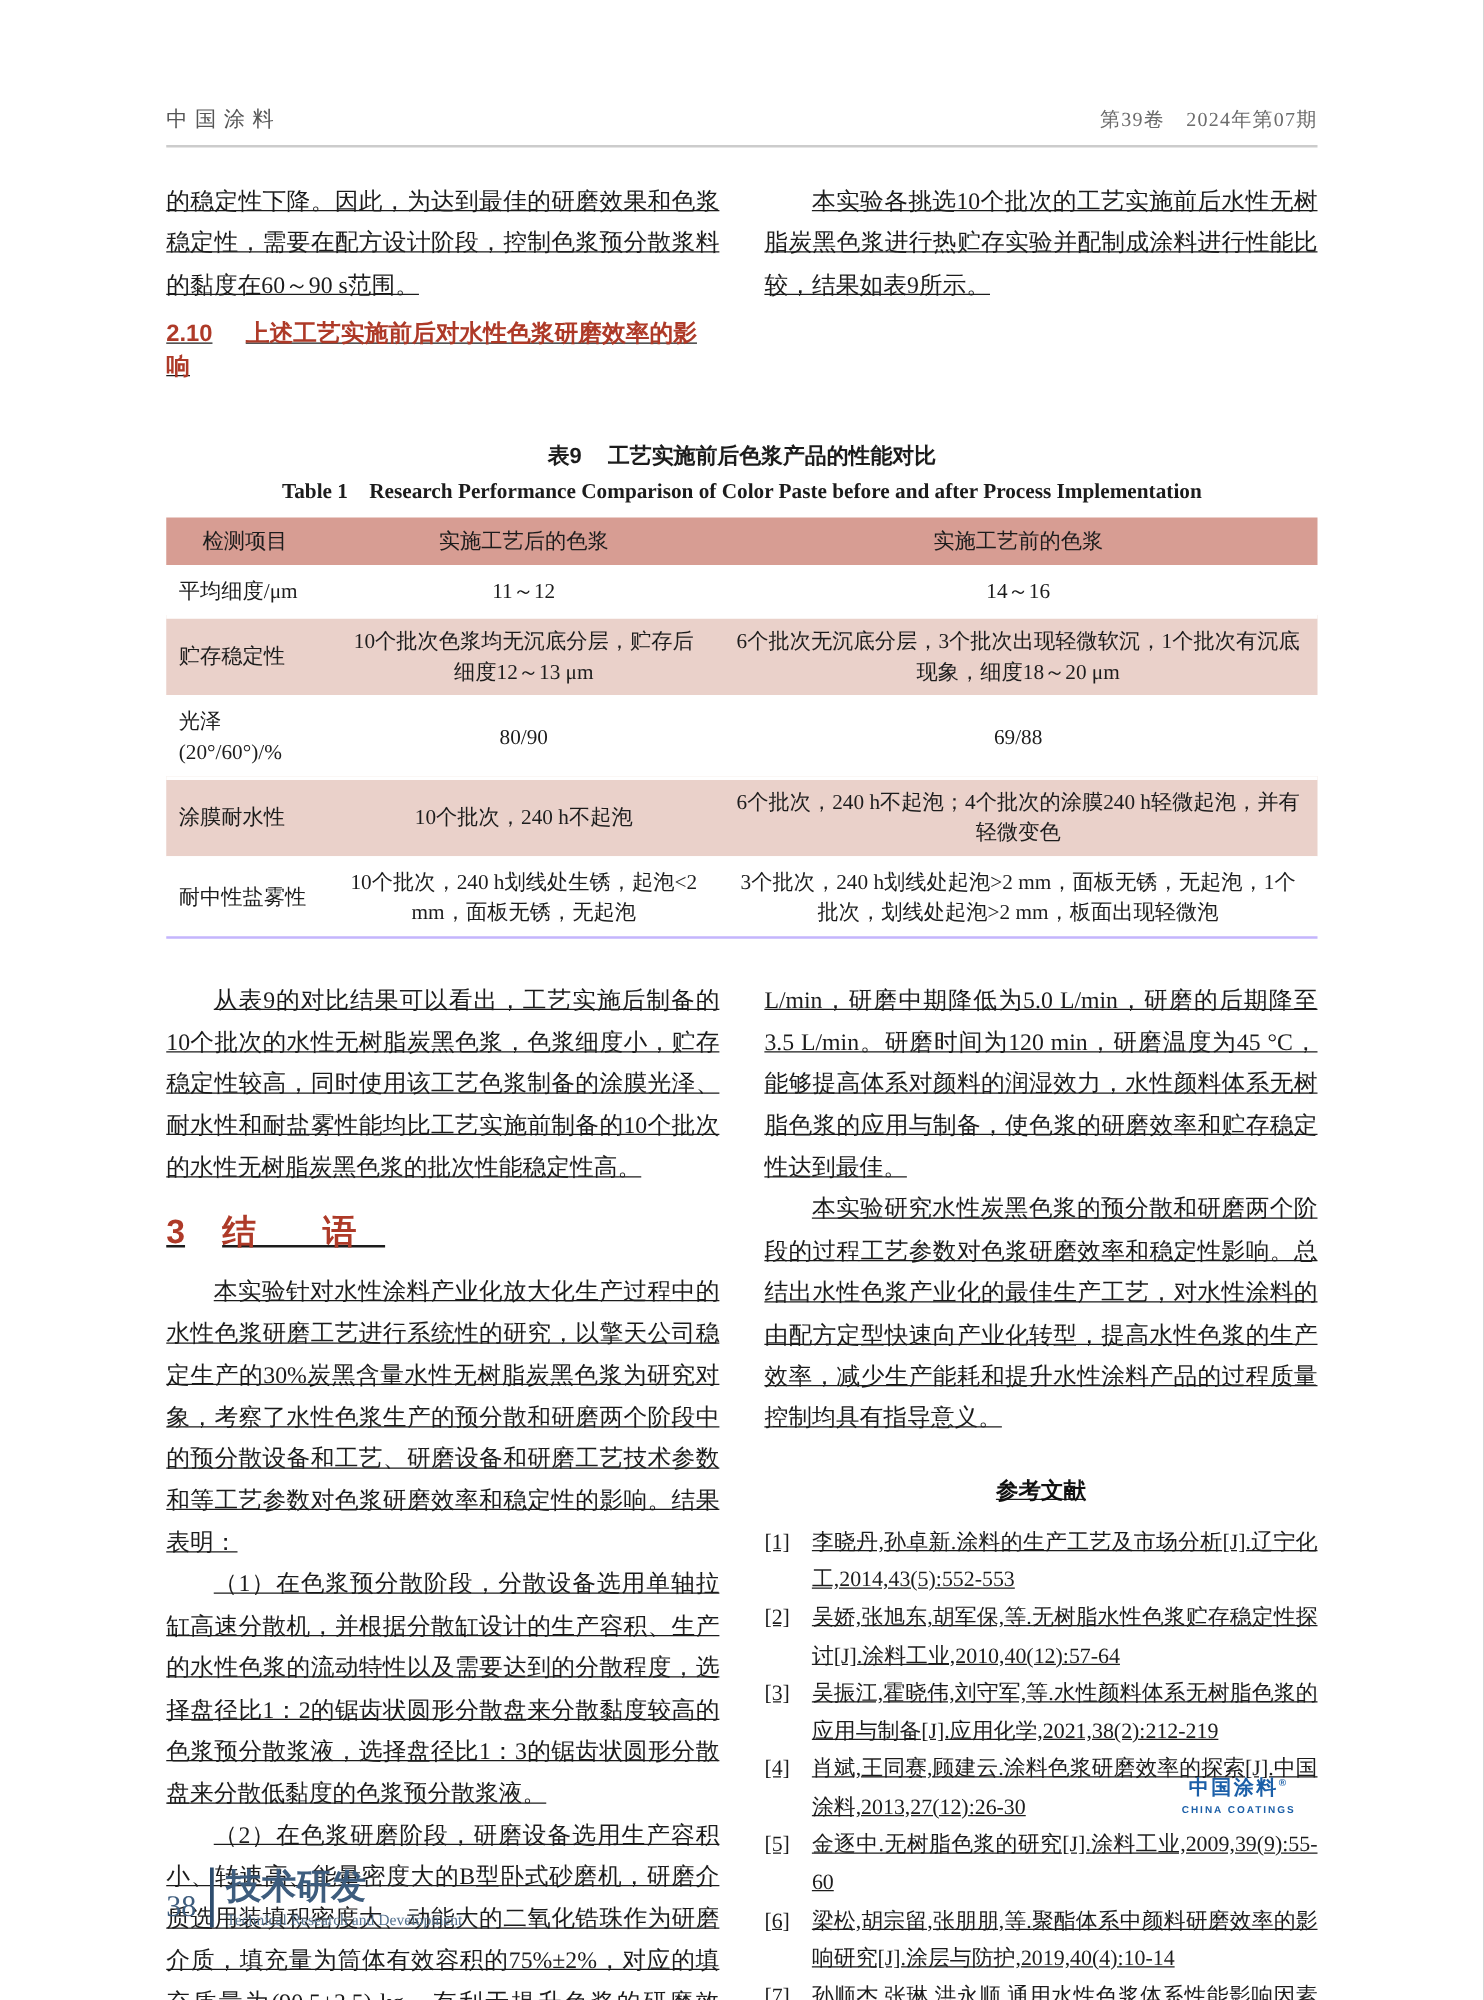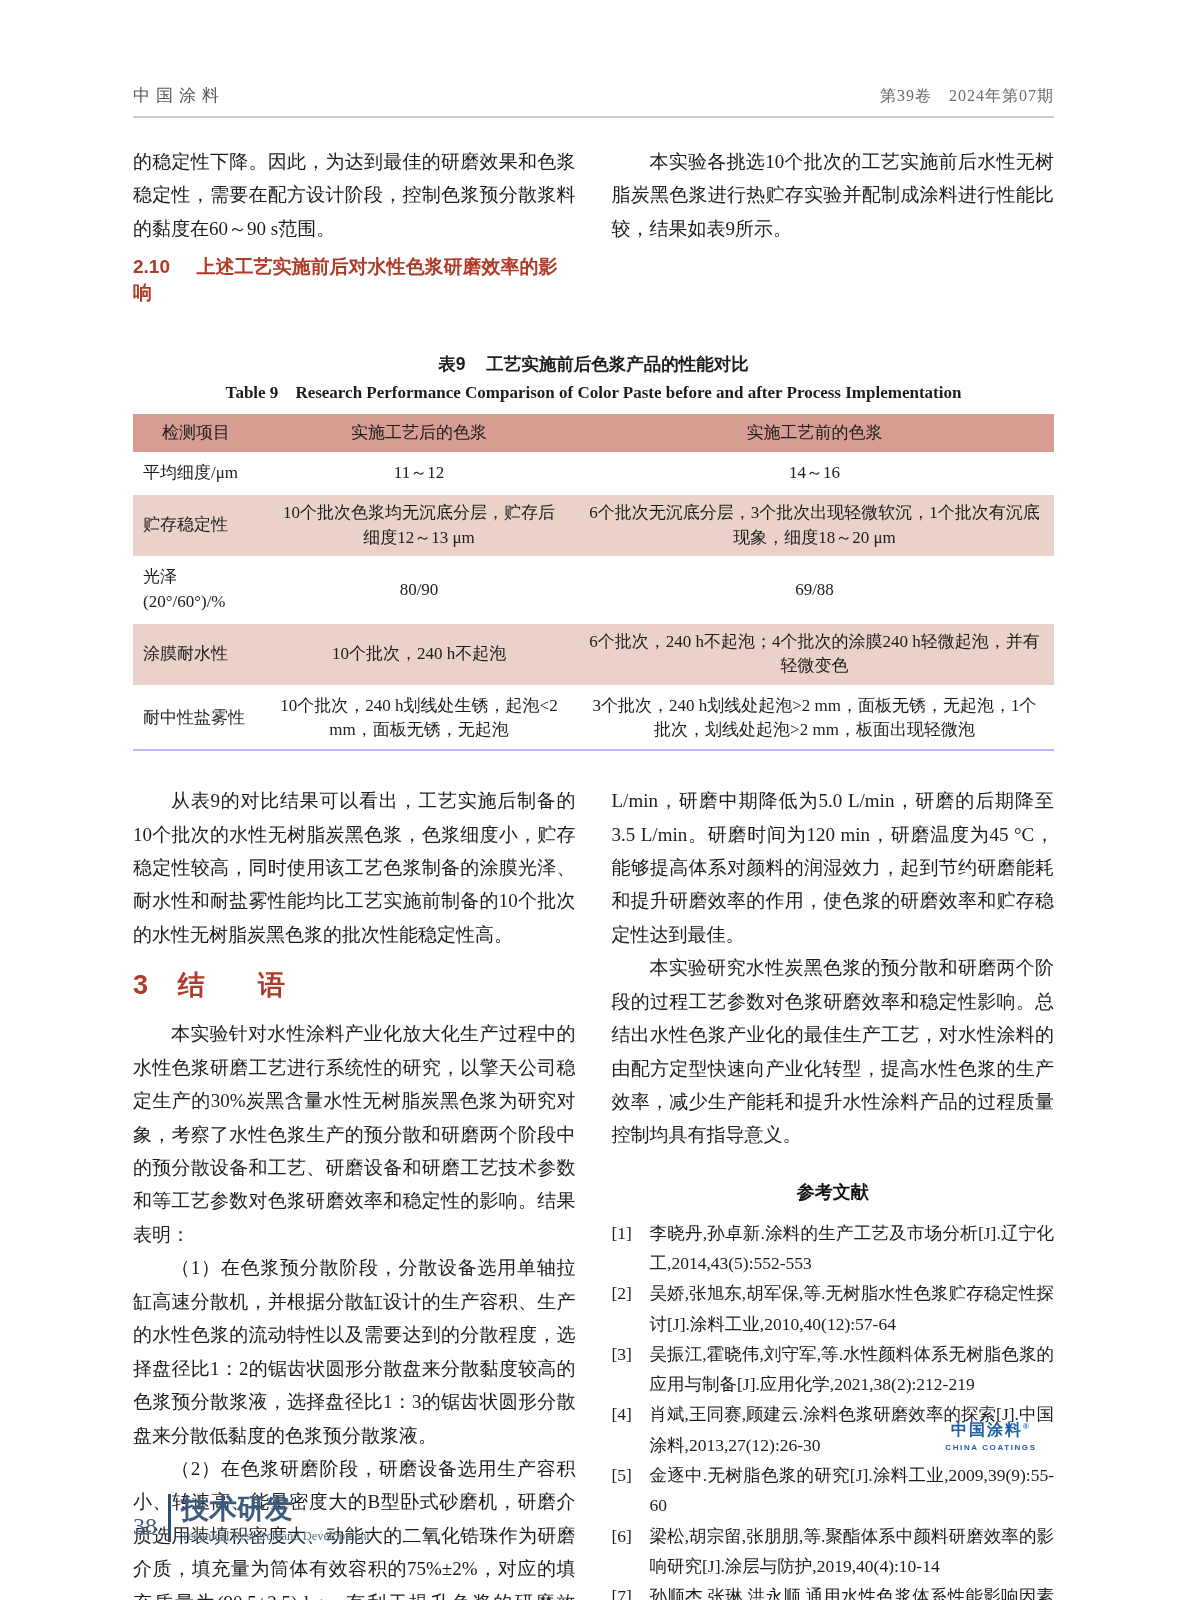--- a/index.html
+++ b/index.html
@@ -14,21 +14,21 @@
     color:#1c1c1c;
     overflow:hidden;
   }
   
   .pg-header{display:flex;justify-content:space-between;align-items:baseline;}
   .journal{font-size:17px;color:#565656;letter-spacing:6px;}
   .issue{font-size:16px;color:#6b6b6b;letter-spacing:1px;}
   .rule{border-top:2px solid #cccccc;margin-top:9px;}
 
   
-  .cols{display:flex;gap:36px;}
+  .cols{display:flex;gap:36px;text-decoration:underline;}
   .col{flex:1;min-width:0;}
   .row1{margin-top:27px;}
   .row2{margin-top:33px;}
 
   p.body{margin:0;font-size:19px;line-height:1.76;text-align:justify;}
   p.indent{text-indent:2em;}
 
   .h-red{color:var(--heading-red,#ae3a28);font-family:"Liberation Sans","DejaVu Sans",sans-serif;font-weight:bold;}
   h3.h-red{font-size:19px;margin:9px 0 0 0;}
   h3.h-red .h-num{margin-right:1.4em;}
@@ -98,21 +98,21 @@
     <div class="col">
       <p class="body indent">本实验各挑选10个批次的工艺实施前后水性无树脂炭黑色浆进行热贮存实验并配制成涂料进行性能比较，结果如表9所示。</p>
     </div>
   </section>
 
   <section class="table-block">
     <div class="tbl-title-cn">
       <span class="t-label">表9</span><span>工艺实施前后色浆产品的性能对比</span>
     </div>
     <div class="tbl-title-en">
-      <span class="t-label">Table 9</span><span>Research Performance Comparison of Color Paste before and after Process Implementation</span>
+      <span class="t-label">Table 1</span><span>Research Performance Comparison of Color Paste before and after Process Implementation</span>
     </div>
 
     <div class="tbl">
       <div class="trow head">
         <div class="tcell lbl">检测项目</div>
         <div class="tcell">实施工艺后的色浆</div>
         <div class="tcell">实施工艺前的色浆</div>
       </div>
       <div class="trow">
         <div class="tcell lbl">平均细度/μm</div>
@@ -148,21 +148,21 @@
       <h2 class="h-red">
         <span class="h-num">3</span><span class="h-title">结 语</span>
       </h2>
       <p class="body indent">本实验针对水性涂料产业化放大化生产过程中的水性色浆研磨工艺进行系统性的研究，以擎天公司稳定生产的30%炭黑含量水性无树脂炭黑色浆为研究对象，考察了水性色浆生产的预分散和研磨两个阶段中的预分散设备和工艺、研磨设备和研磨工艺技术参数和等工艺参数对色浆研磨效率和稳定性的影响。结果表明：</p>
       <p class="body indent">（1）在色浆预分散阶段，分散设备选用单轴拉缸高速分散机，并根据分散缸设计的生产容积、生产的水性色浆的流动特性以及需要达到的分散程度，选择盘径比1：2的锯齿状圆形分散盘来分散黏度较高的色浆预分散浆液，选择盘径比1：3的锯齿状圆形分散盘来分散低黏度的色浆预分散浆液。</p>
       <p class="body indent">（2）在色浆研磨阶段，研磨设备选用生产容积小、转速高、能量密度大的B型卧式砂磨机，研磨介质选用装填积密度大、动能大的二氧化锆珠作为研磨介质，填充量为筒体有效容积的75%±2%，对应的填充质量为(90.5±2.5) kg，有利于提升色浆的研磨效率，避免玻璃珠的碎珠堵塞砂磨机风险。</p>
 
     </div>
 
     <div class="col">
-      <p class="body">L/min，研磨中期降低为5.0 L/min，研磨的后期降至3.5 L/min。研磨时间为120 min，研磨温度为45 °C，能够提高体系对颜料的润湿效力，起到节约研磨能耗和提升研磨效率的作用，使色浆的研磨效率和贮存稳定性达到最佳。</p>
+      <p class="body">L/min，研磨中期降低为5.0 L/min，研磨的后期降至3.5 L/min。研磨时间为120 min，研磨温度为45 °C，能够提高体系对颜料的润湿效力，水性颜料体系无树脂色浆的应用与制备，使色浆的研磨效率和贮存稳定性达到最佳。</p>
       <p class="body indent">本实验研究水性炭黑色浆的预分散和研磨两个阶段的过程工艺参数对色浆研磨效率和稳定性影响。总结出水性色浆产业化的最佳生产工艺，对水性涂料的由配方定型快速向产业化转型，提高水性色浆的生产效率，减少生产能耗和提升水性涂料产品的过程质量控制均具有指导意义。</p>
 
       <h4 class="refs-title">参考文献</h4>
 
       <div class="ref">
         <span class="ref-num">[1]</span>
         <span class="ref-text">李晓丹,孙卓新.涂料的生产工艺及市场分析[J].辽宁化工,2014,43(5):552-553</span>
       </div>
       <div class="ref">
         <span class="ref-num">[2]</span>

